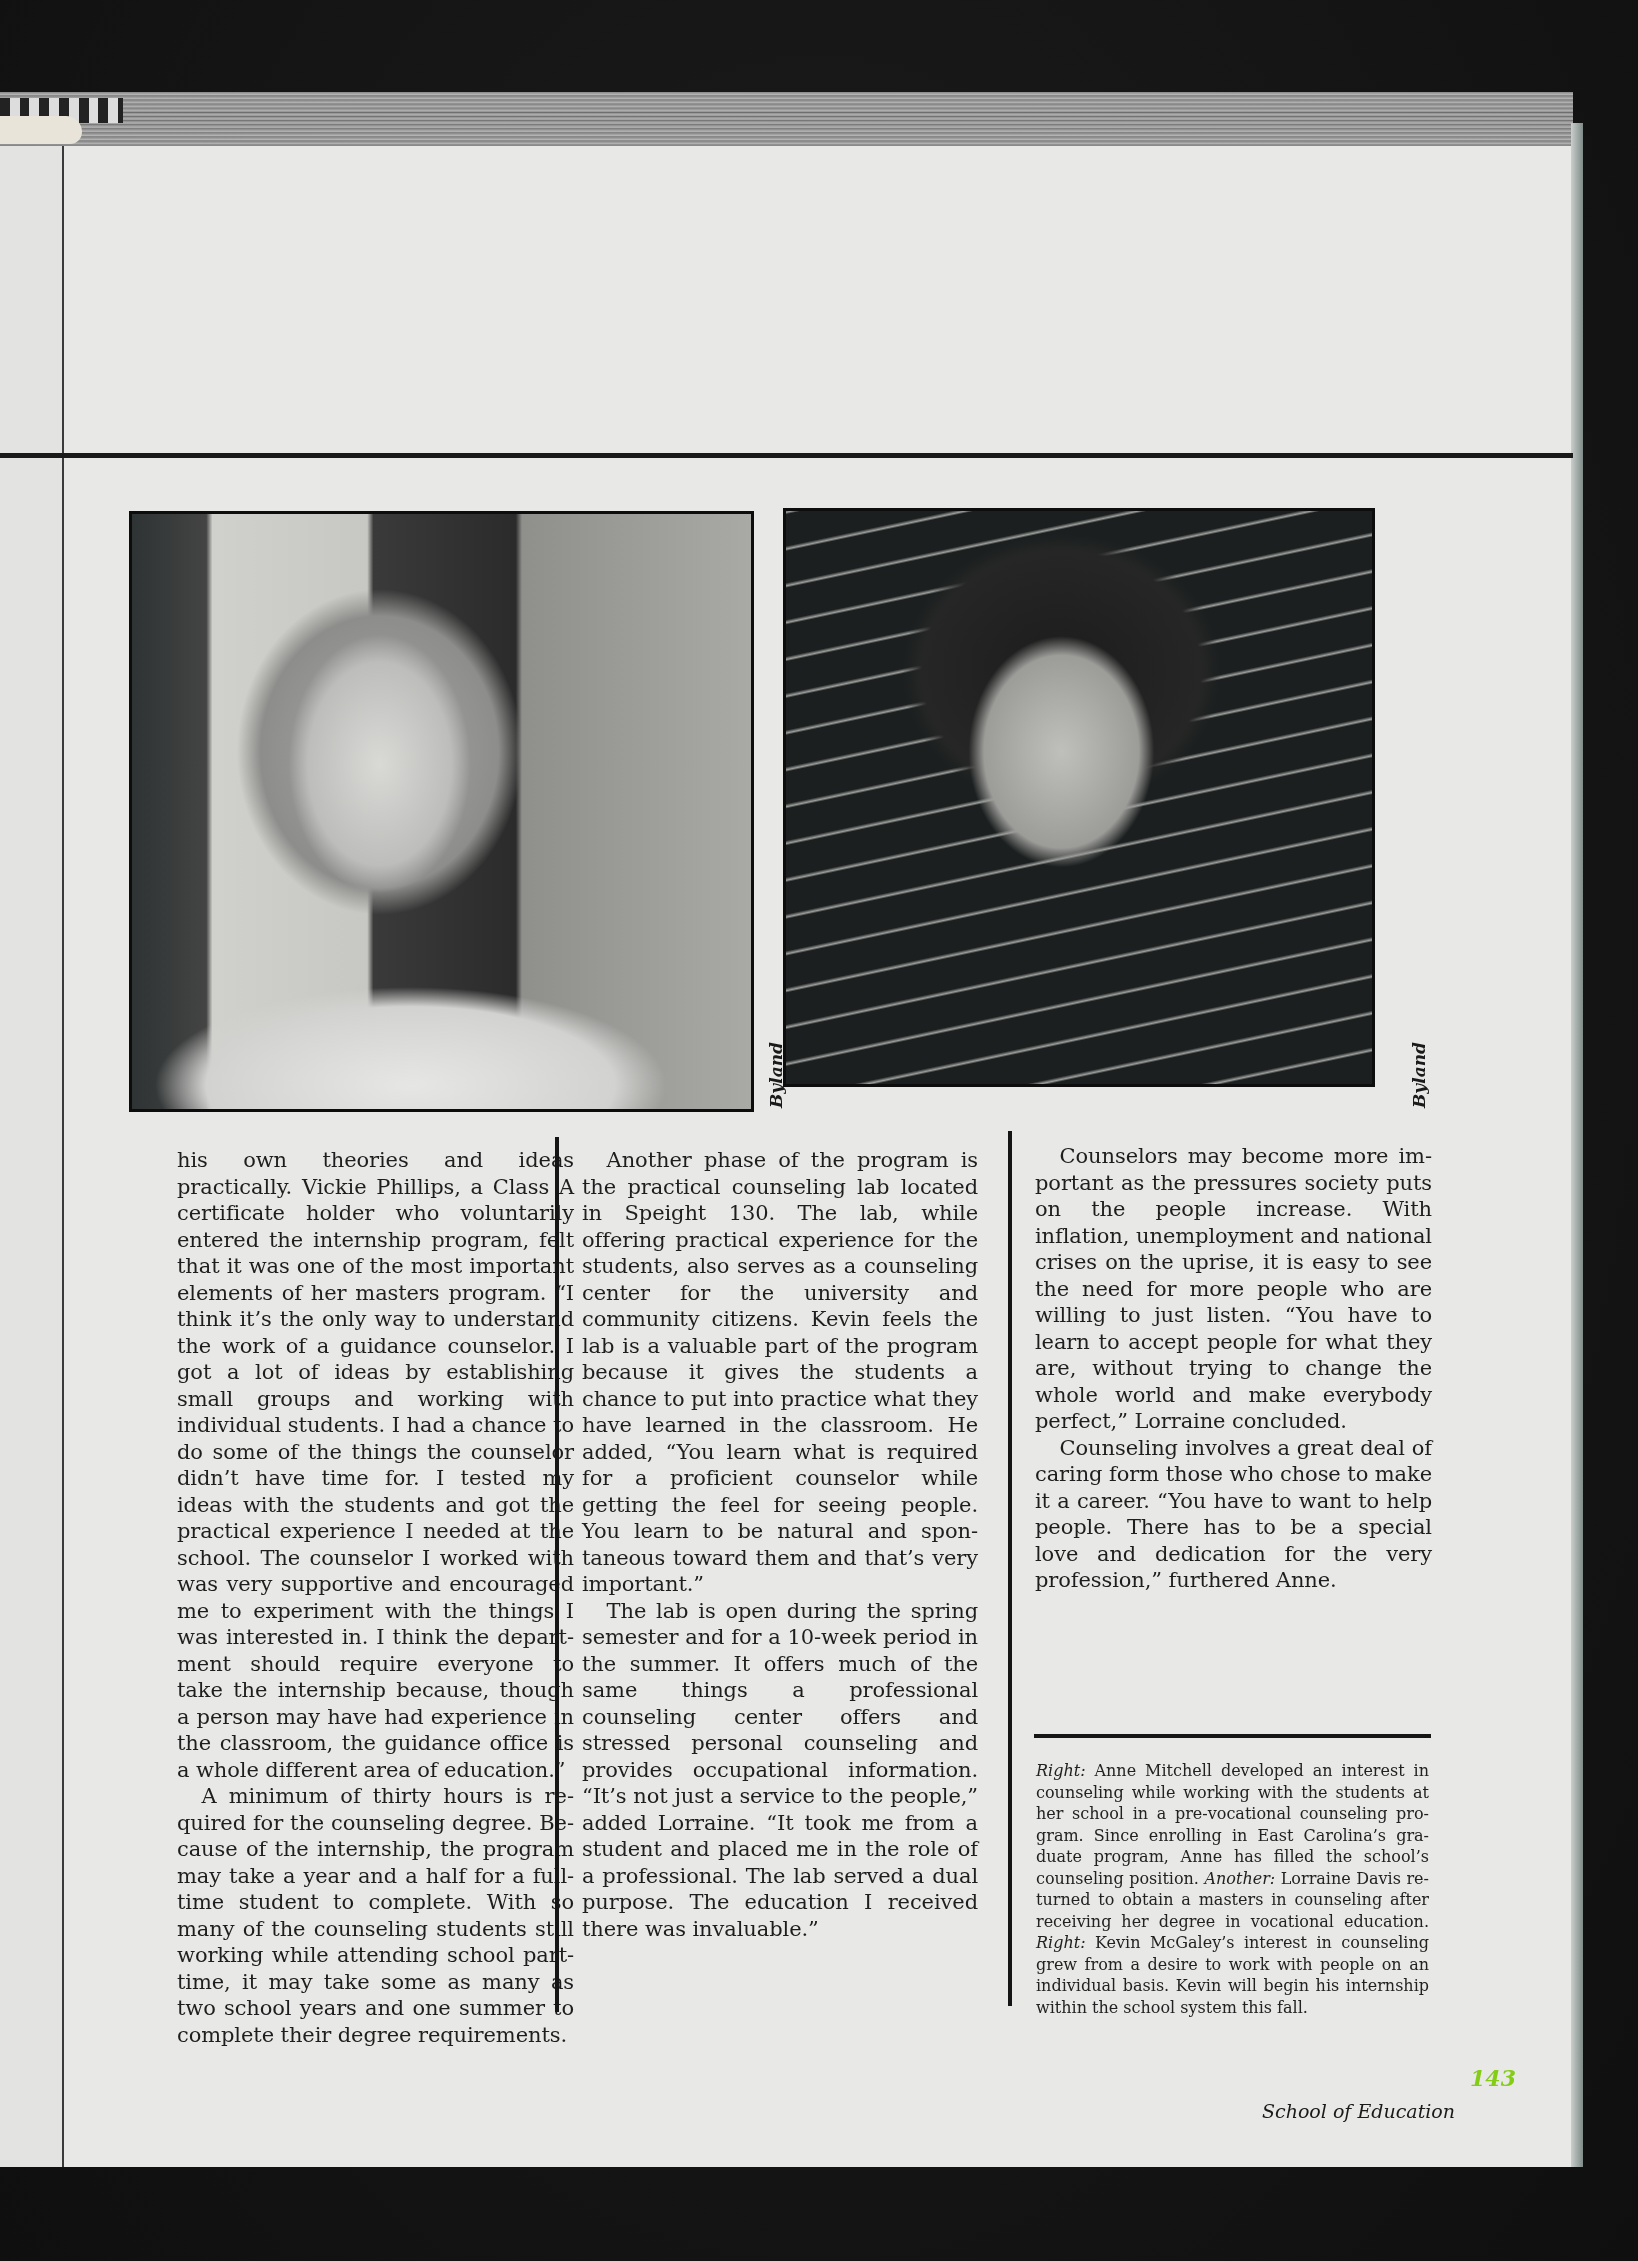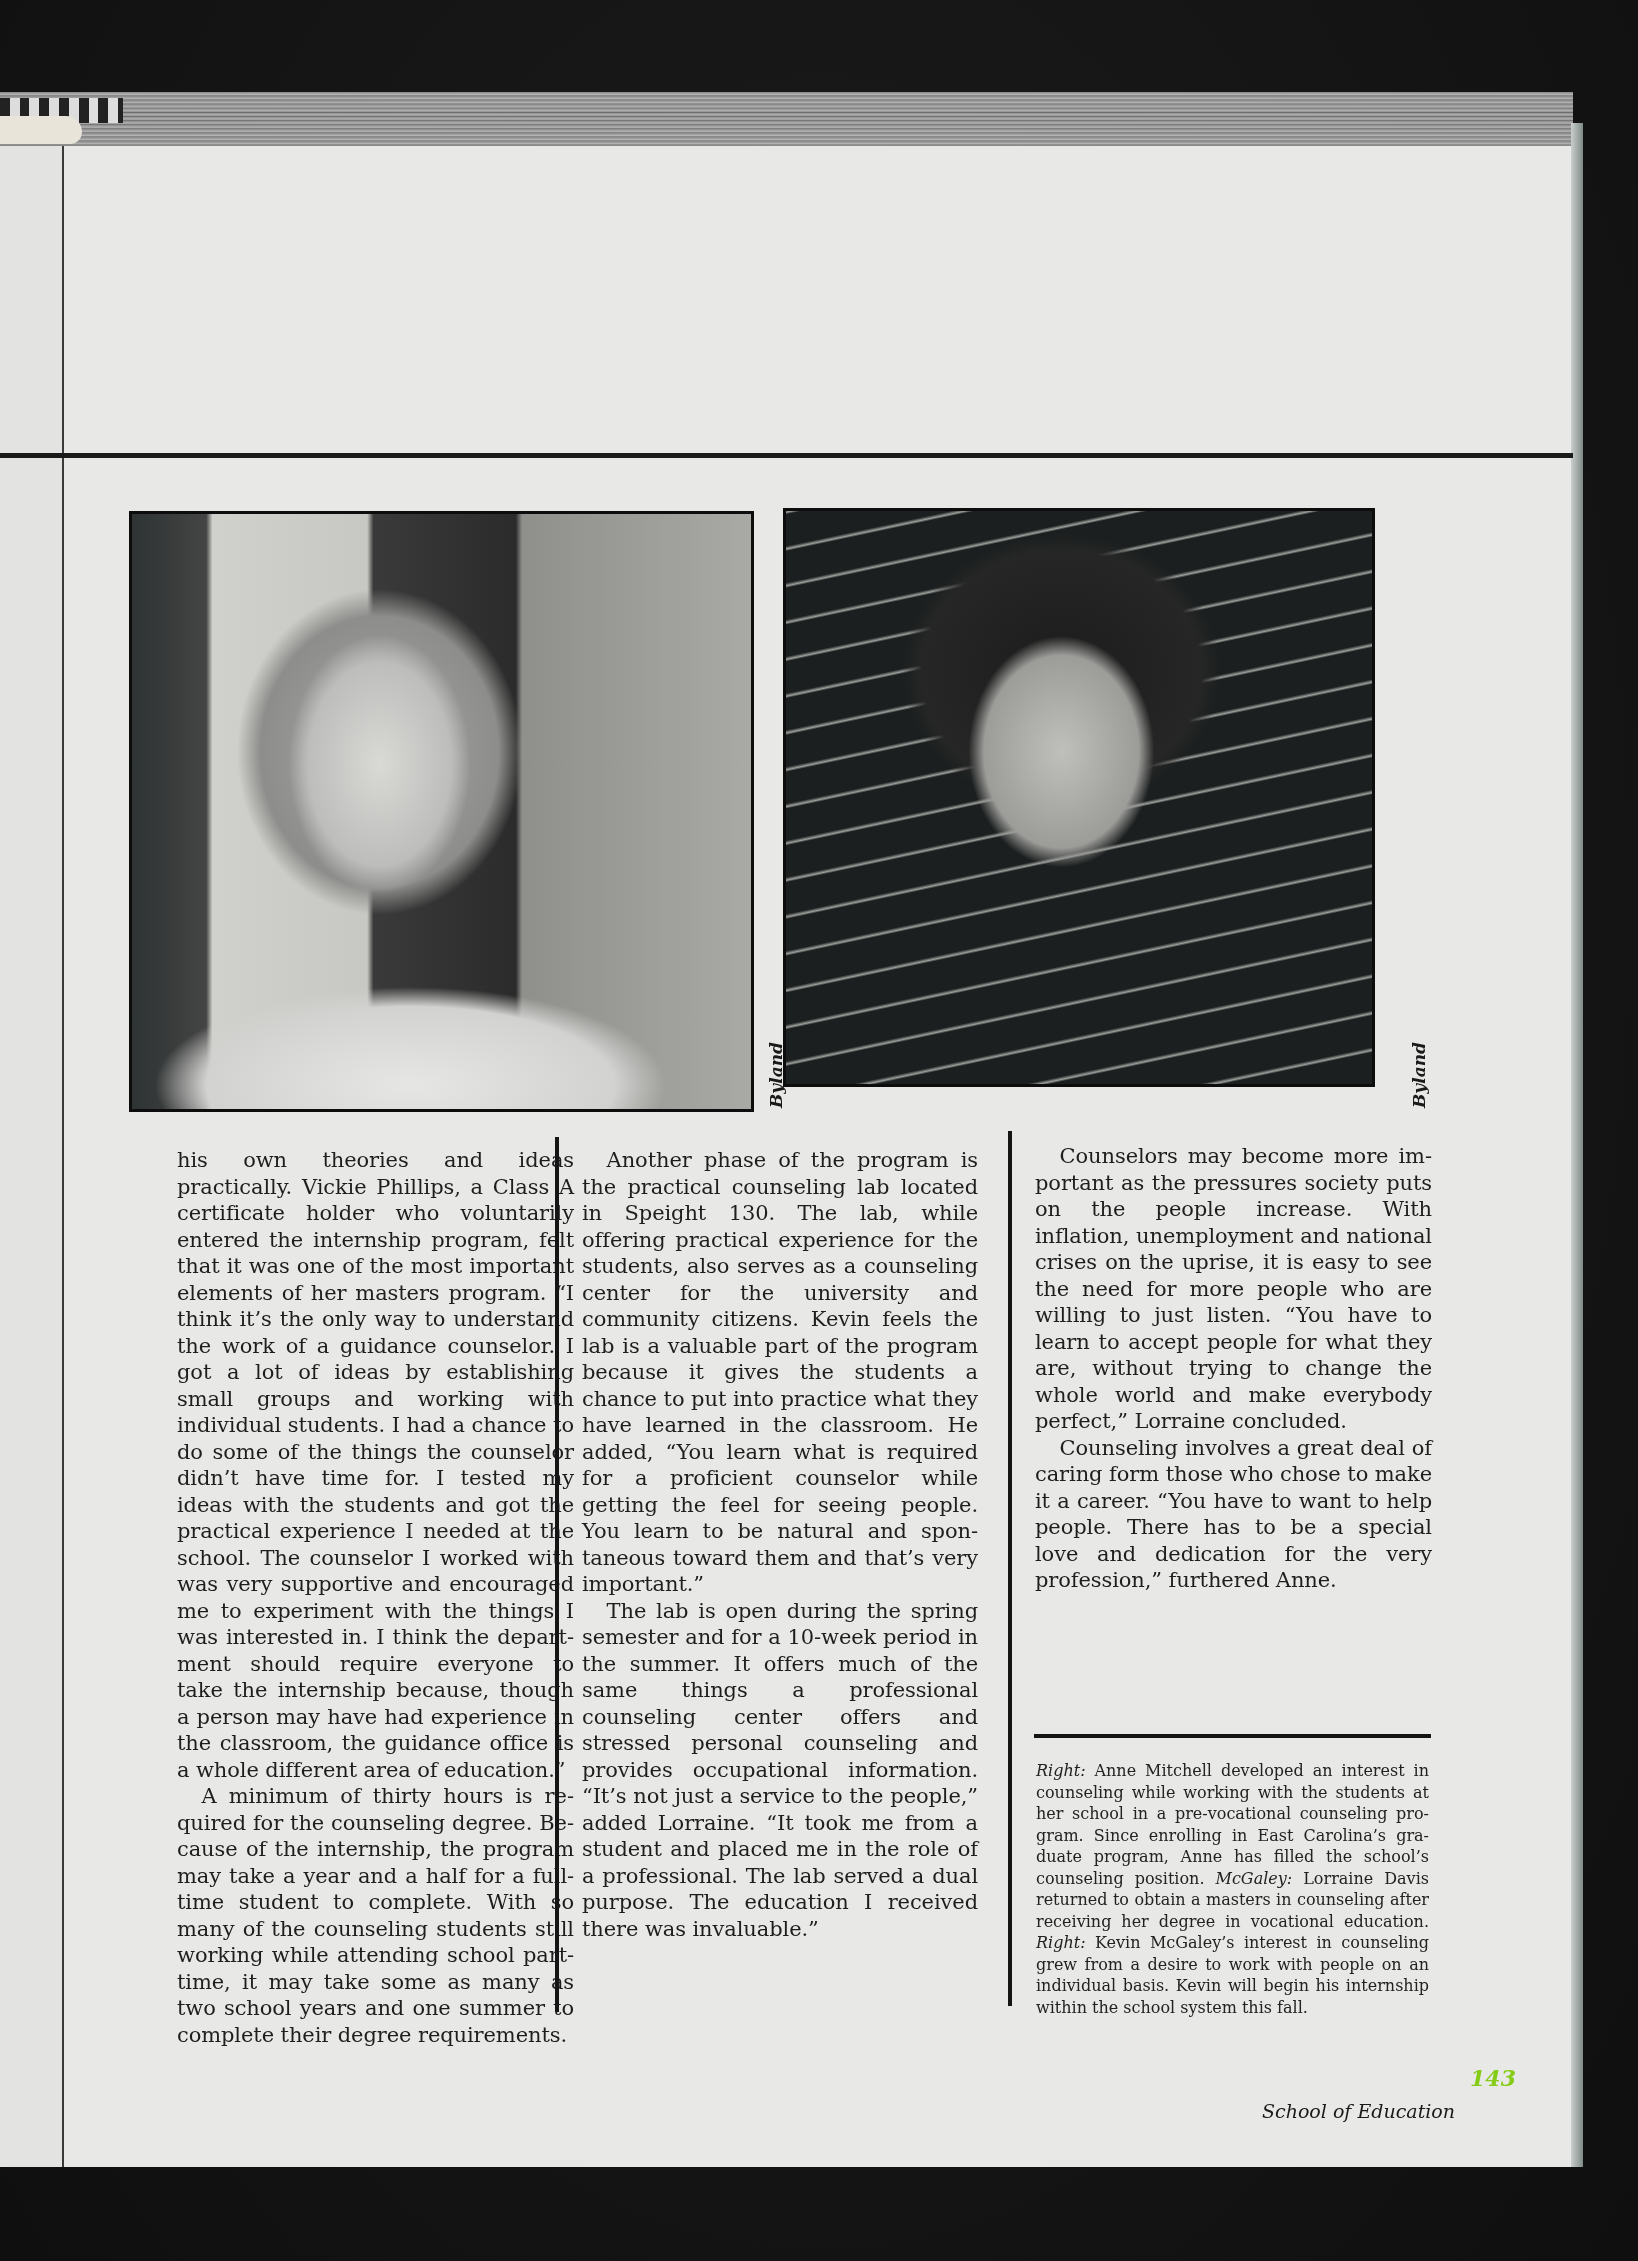--- a/index.html
+++ b/index.html
@@ -110,21 +110,21 @@
 <div class="col col-3">
   <p class="indent">Counselors may become more im­portant as the pressures society puts on the people increase. With inflation, unemployment and national crises on the uprise, it is easy to see the need for more people who are willing to just listen. “You have to learn to accept people for what they are, without try­ing to change the whole world and make everybody perfect,” Lorraine concluded.</p>
   <p class="indent">Counseling involves a great deal of caring form those who chose to make it a career. “You have to want to help people. There has to be a special love and dedication for the very profes­sion,” furthered Anne.</p>
 </div>
 
 <div class="caption-rule"></div>
 
 <div class="caption">
   <em>Right:</em>
   <span>Anne Mitchell developed an interest in counseling while working with the students at her school in a pre-vocational counseling pro­gram. Since enrolling in East Carolina’s gra­duate program, Anne has filled the school’s counseling position.</span>
-  <em>McGaley:</em>
+  <em>Another:</em>
   <span>Lorraine Davis re­turned to obtain a masters in counseling after receiving her degree in vocational education.</span>
   <em>Right:</em>
   <span>Kevin McGaley’s interest in counseling grew from a desire to work with people on an individual basis. Kevin will begin his intern­ship within the school system this fall.</span>
 </div>
 
 <div class="page-number">143</div>
 <div class="section-name">School of Education</div>
 
 
 </body></html>

